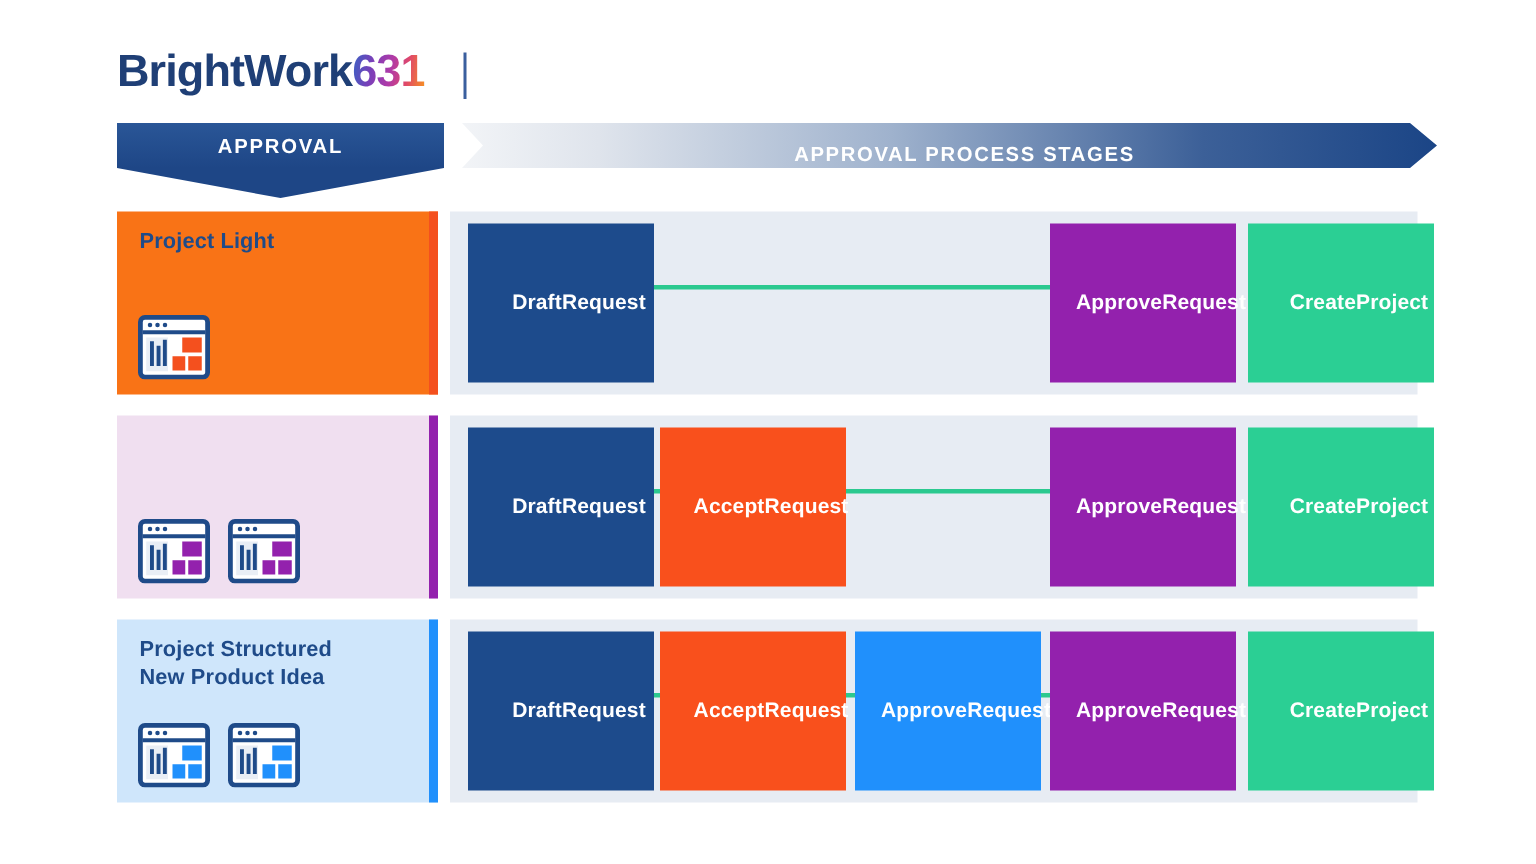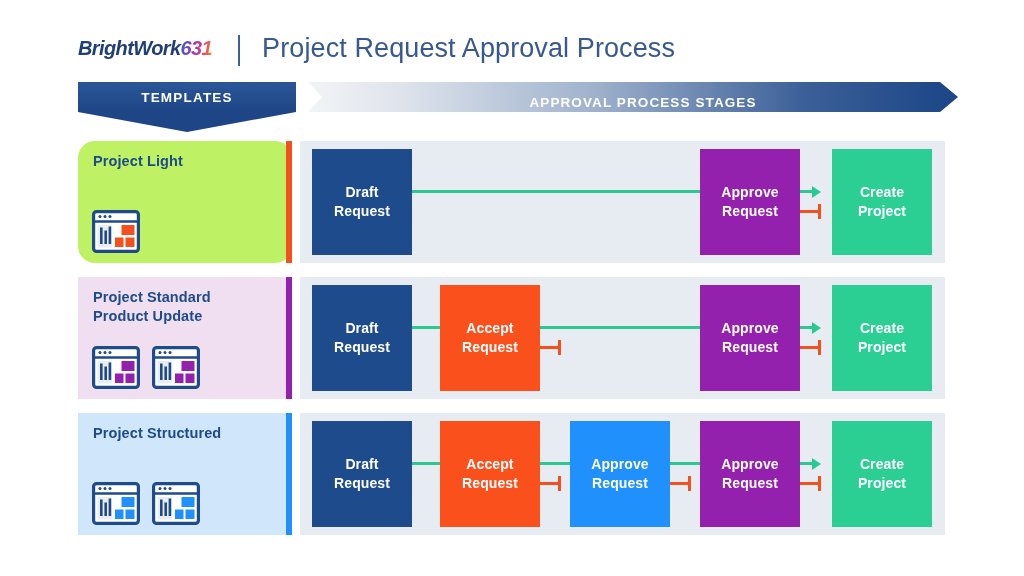--- a/index.html
+++ b/index.html
@@ -18,27 +18,26 @@
   
   .header {
     position: absolute;
     left: 78px;
     top: 26px;
     height: 44px;
     display: flex;
     align-items: center;
   }
   .logo {
-    font-size: 20px;
+    font-size: 30px;
     font-weight: bold;
     letter-spacing: -0.6px;
     line-height: 1;
     display: flex;
     align-items: center;
-    font-style: italic;
   }
   .logo-bright { color: #1f3f76; }
   .logo-365 {
     background-image: linear-gradient(100deg, #3763c4 0%, #7b3fb8 28%, #b03aa8 52%, #e0486a 74%, #f7941e 100%);
     -webkit-background-clip: text;
     background-clip: text;
     color: transparent;
     -webkit-text-fill-color: transparent;
     font-weight: bold;
   }
@@ -173,28 +172,29 @@
     left: 0;
     top: 0;
     width: 645px;
     height: 122px;
   }
   .stage-box {
     position: absolute;
     top: 8px;
     height: 106px;
     display: flex;
-    flex-direction: column;
+    flex-direction: row;
     align-items: center;
     justify-content: center;
     color: #ffffff;
     font-size: 14px;
     font-weight: bold;
     line-height: 1.38;
     letter-spacing: 0.1px;
+    padding-left: 24px;
   }
   .stage-box span { display: block; }
 
   
   .conn-line {
     position: absolute;
     height: 2.5px;
     background: #2bc98f;
   }
   .conn-arrow {
@@ -219,36 +219,35 @@
 </style>
 </head>
 <body>
 
 <div class="header">
   <div class="logo">
     <span class="logo-bright">BrightWork</span>
       <span class="logo-365">631</span>
   </div>
   <div class="divider-bar"></div>
-  <div class="page-title">Project Request Approval Process</div>
 </div>
 
 <div class="banner-row">
   <div class="templates-banner">
-    <span class="label">TEMPLATES</span>
+    <span class="label">APPROVAL</span>
   </div>
   <div class="templates-point"></div>
   <div class="stages-banner">
     <span class="label">APPROVAL PROCESS STAGES</span>
   </div>
 </div>
 
 <div id="rows-host">
     <div class="row row-1">
-      <div class="template-panel" style="background: #bef264; border-radius: 17px;">
+      <div class="template-panel" style="background: #f97316;">
         <div class="template-name">
           <div>Project Light</div>
         </div>
         <div class="icon-group">
           <svg class="win-icon" viewBox="0 0 48 43">
     <rect x="1.6" y="1.6" width="44.8" height="39.8" rx="3" fill="#ffffff" stroke="#1f4b89" stroke-width="3.2"></rect>
     <path d="M3 11.5 H45" stroke="#1f4b89" stroke-width="2.6"></path>
     <circle cx="8" cy="6.6" r="1.5" fill="#1f4b89"></circle>
     <circle cx="13" cy="6.6" r="1.5" fill="#1f4b89"></circle>
     <circle cx="18" cy="6.6" r="1.5" fill="#1f4b89"></circle>
@@ -280,24 +279,20 @@
           </div>
           <div class="stage-box" style="left: 532px; width: 100px; background: rgb(43, 207, 148);">
             <span>Create</span>
             <span>Project</span>
           </div>
         </div>
       </div>
     </div>
     <div class="row row-2">
       <div class="template-panel" style="background: rgb(240, 223, 240);">
-        <div class="template-name">
-          <div>Project Standard</div>
-          <div>Product Update</div>
-        </div>
         <div class="icon-group">
           <svg class="win-icon" viewBox="0 0 48 43">
     <rect x="1.6" y="1.6" width="44.8" height="39.8" rx="3" fill="#ffffff" stroke="#1f4b89" stroke-width="3.2"></rect>
     <path d="M3 11.5 H45" stroke="#1f4b89" stroke-width="2.6"></path>
     <circle cx="8" cy="6.6" r="1.5" fill="#1f4b89"></circle>
     <circle cx="13" cy="6.6" r="1.5" fill="#1f4b89"></circle>
     <circle cx="18" cy="6.6" r="1.5" fill="#1f4b89"></circle>
     <rect x="5.5" y="15" width="14.5" height="22.5" fill="#e9eef5"></rect>
     <rect x="8" y="17.5" width="2.6" height="16.5" fill="#1f4b89"></rect>
     <rect x="12.4" y="20.5" width="2.6" height="13.5" fill="#1f4b89"></rect>
@@ -349,20 +344,21 @@
             <span>Create</span>
             <span>Project</span>
           </div>
         </div>
       </div>
     </div>
     <div class="row row-3">
       <div class="template-panel" style="background: rgb(207, 230, 251);">
         <div class="template-name">
           <div>Project Structured</div>
+          <div>New Product Idea</div>
         </div>
         <div class="icon-group">
           <svg class="win-icon" viewBox="0 0 48 43">
     <rect x="1.6" y="1.6" width="44.8" height="39.8" rx="3" fill="#ffffff" stroke="#1f4b89" stroke-width="3.2"></rect>
     <path d="M3 11.5 H45" stroke="#1f4b89" stroke-width="2.6"></path>
     <circle cx="8" cy="6.6" r="1.5" fill="#1f4b89"></circle>
     <circle cx="13" cy="6.6" r="1.5" fill="#1f4b89"></circle>
     <circle cx="18" cy="6.6" r="1.5" fill="#1f4b89"></circle>
     <rect x="5.5" y="15" width="14.5" height="22.5" fill="#e9eef5"></rect>
     <rect x="8" y="17.5" width="2.6" height="16.5" fill="#1f4b89"></rect>

